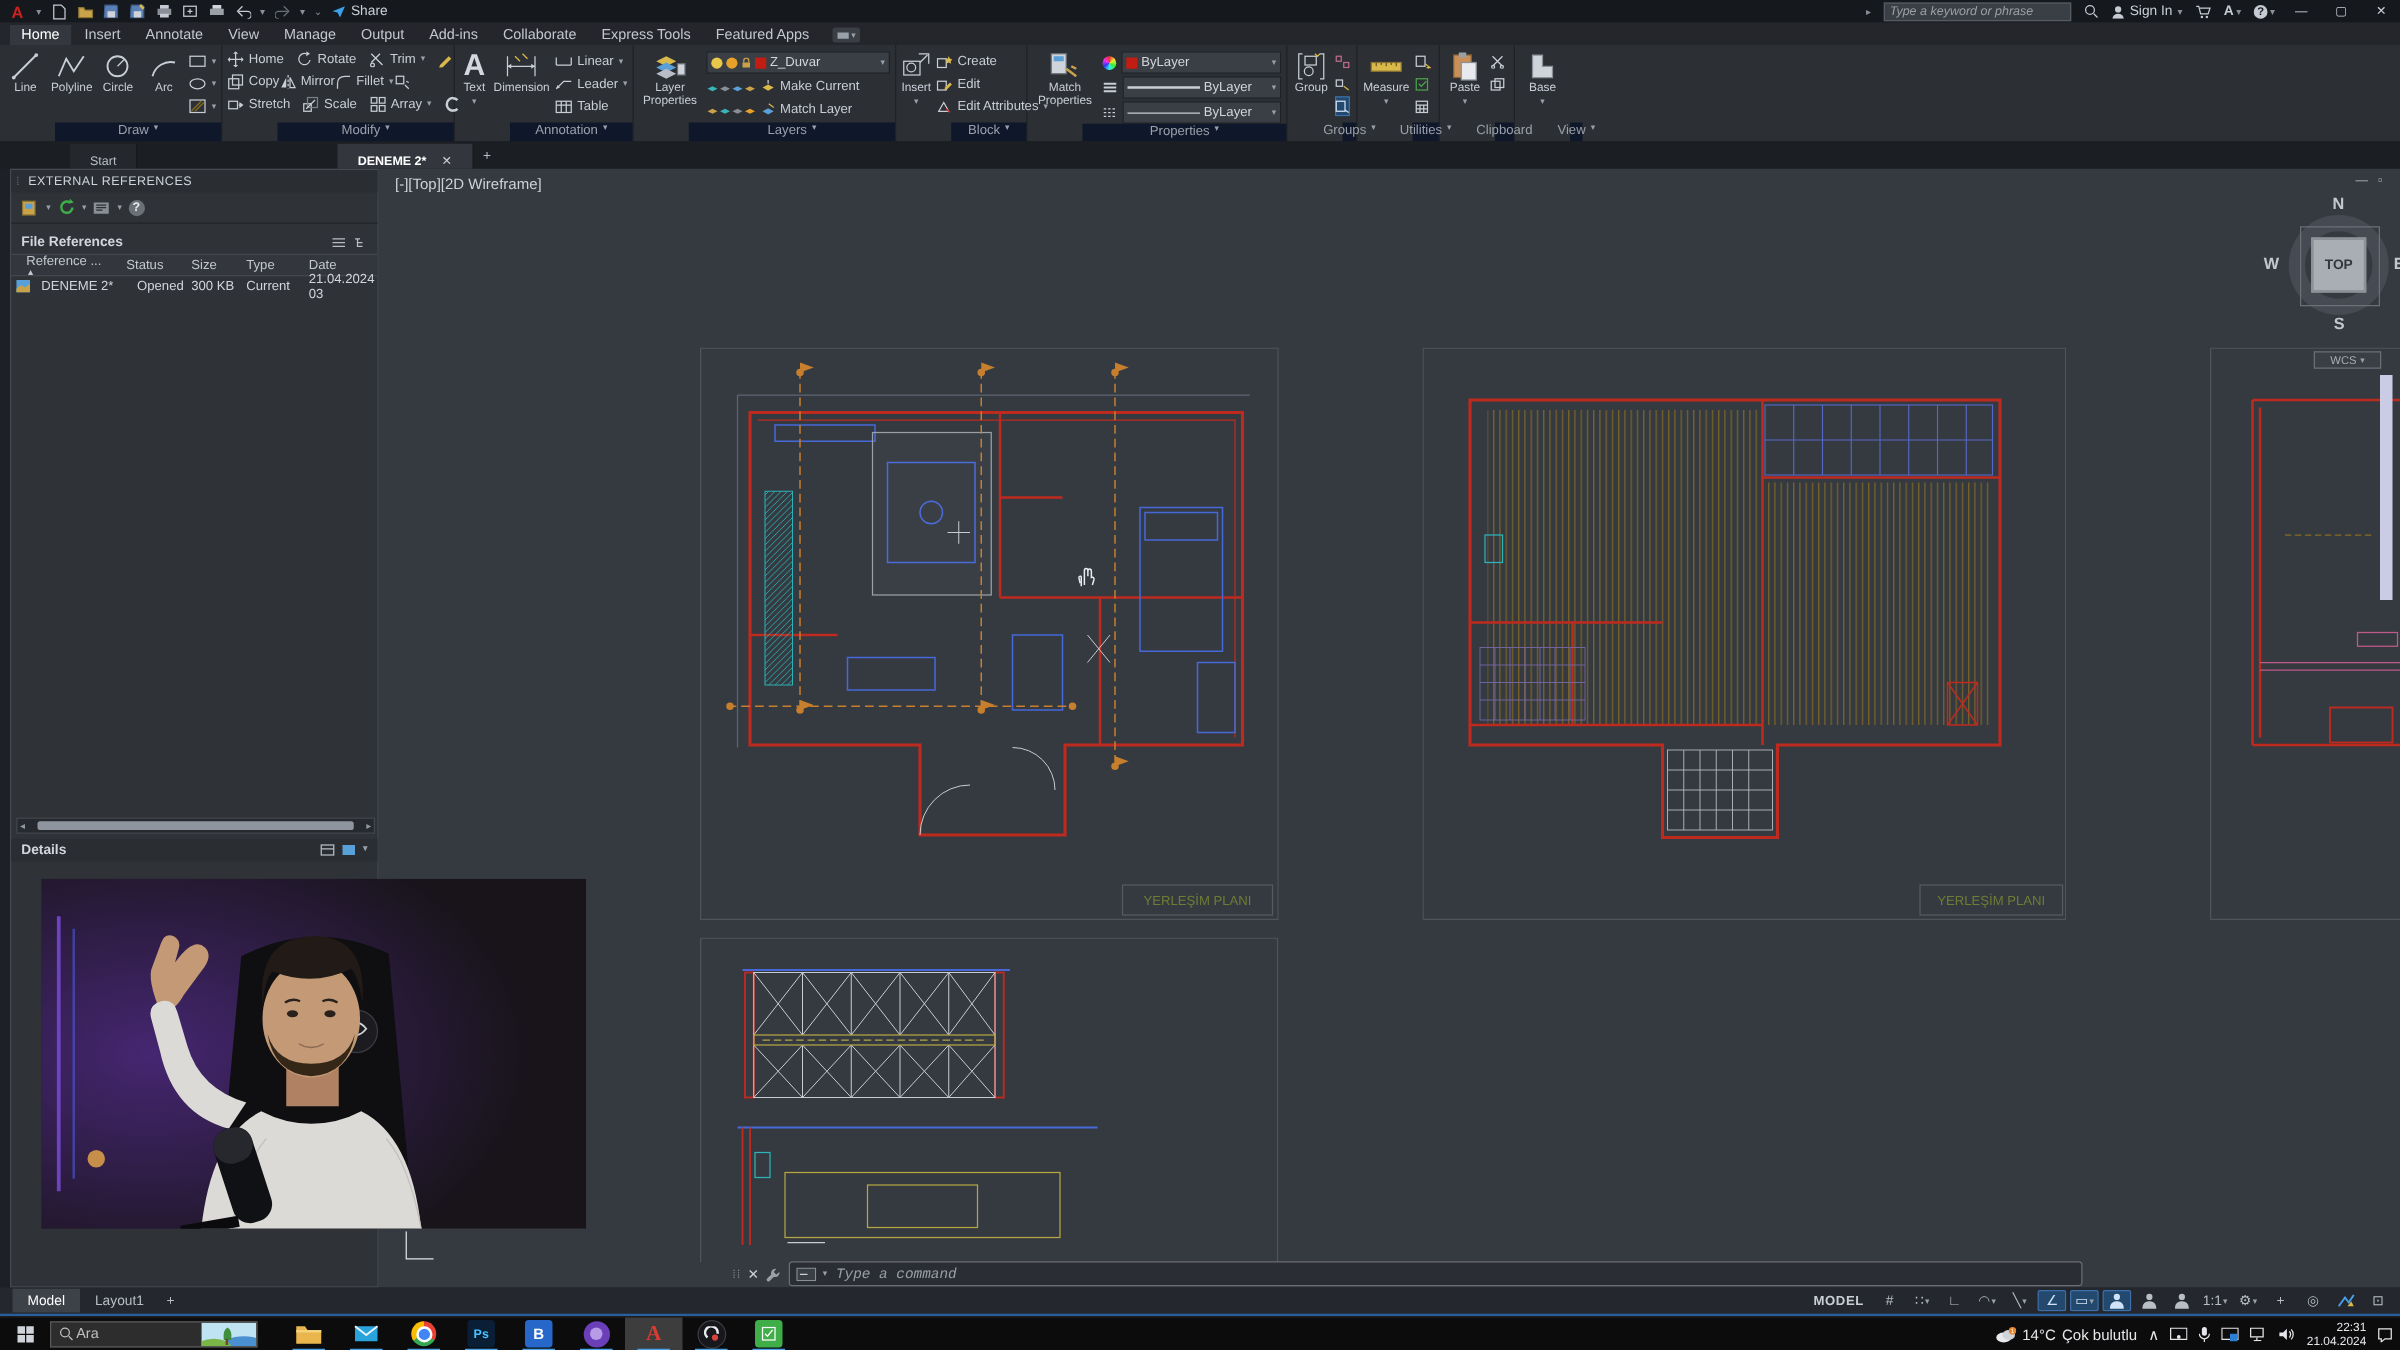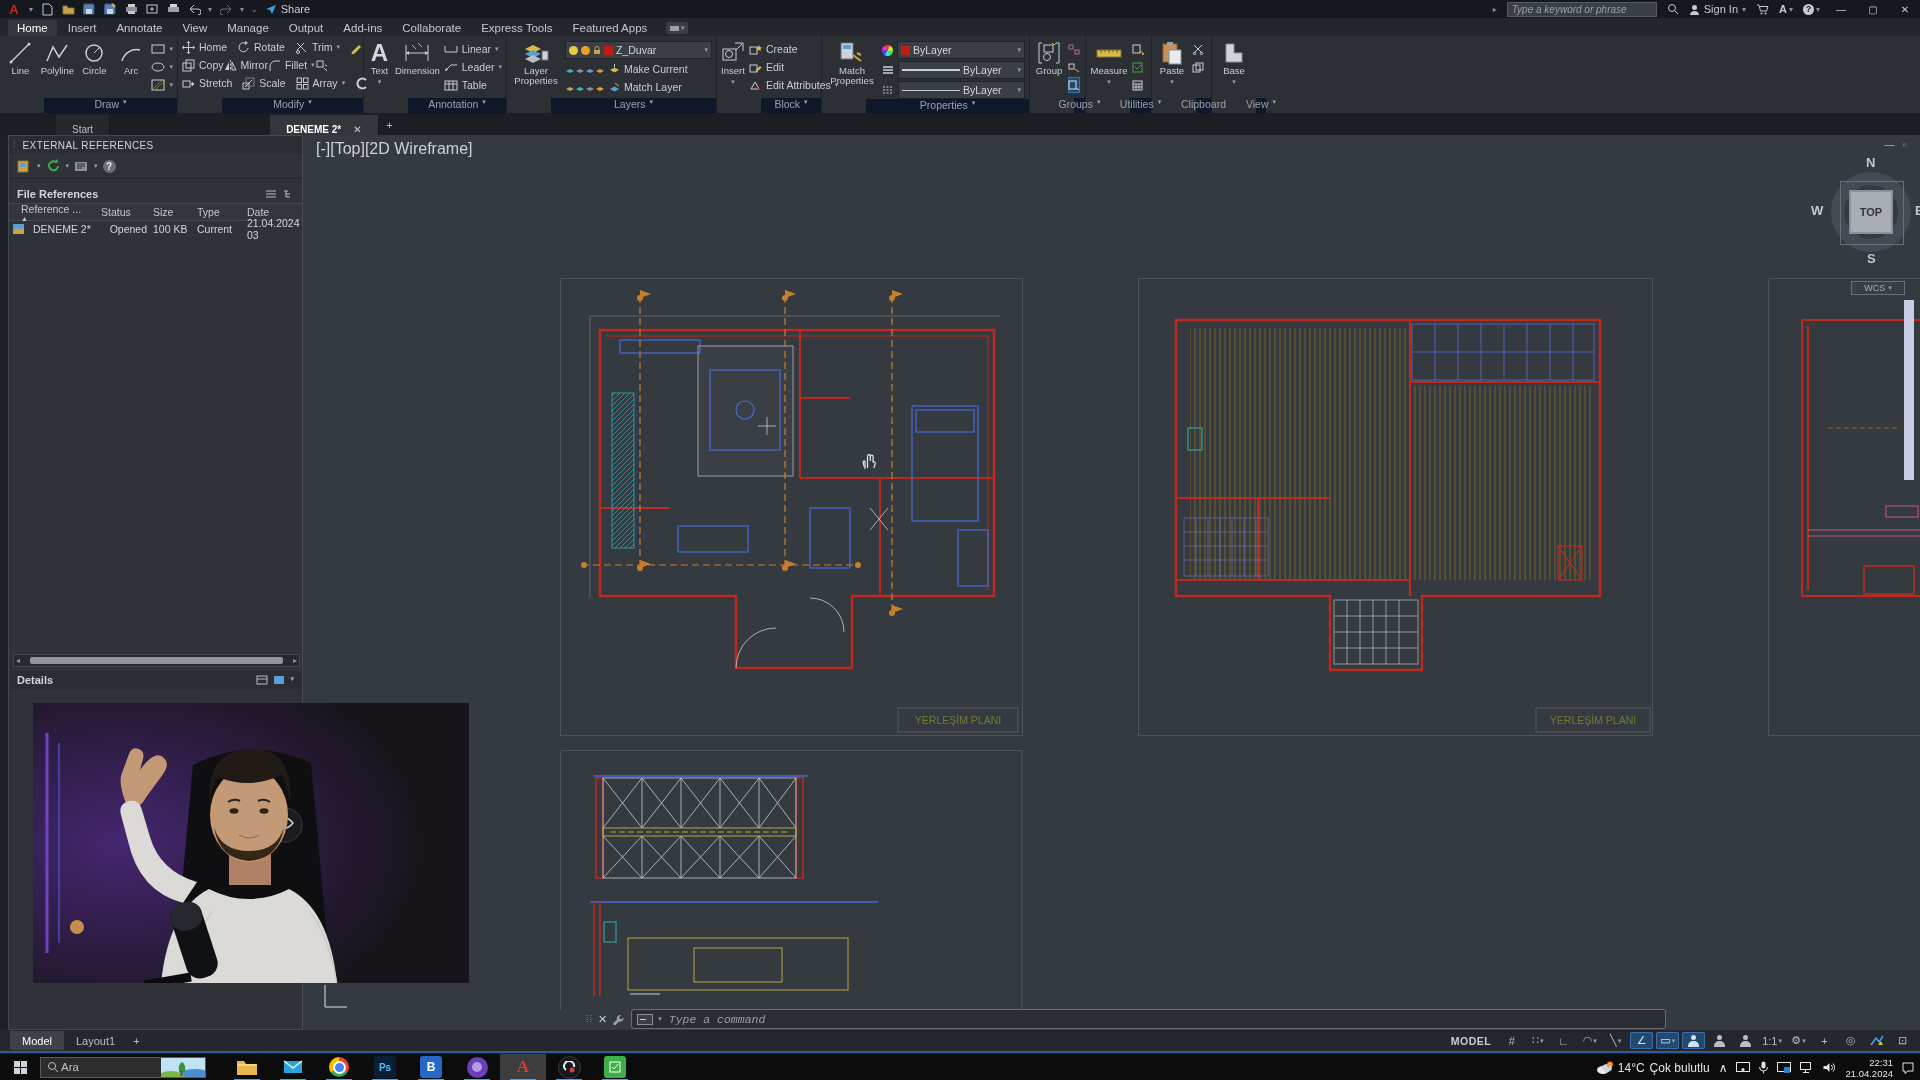--- a/index.html
+++ b/index.html
@@ -57,21 +57,21 @@
   .p-thead{height:16px;display:flex;align-items:center;background:#33363d;border-top:1px solid #44474d;border-bottom:1px solid #44474d;font-size:10.5px;color:#c3c8d0;}
   .p-thead span,.p-row span{padding-left:6px;box-sizing:border-box;display:block;}
   .c1{width:86px;}.c2{width:52px;}.c3{width:44px;}.c4{width:50px;}.c5{flex:1;}
   .p-row{height:16px;display:flex;align-items:center;font-size:10.5px;color:#d2d6dc;}
   .p-hscroll{position:absolute;left:4px;top:518px;width:285px;height:11px;background:#26292d;border:1px solid #44474d;display:flex;align-items:center;}
   .p-hthumb{height:7px;background:#8f959e;border-radius:2px;flex:1;margin:0 10px;}
   .p-details{position:absolute;left:0;top:535px;width:100%;height:18px;display:flex;align-items:center;justify-content:space-between;padding:0 8px;box-sizing:border-box;background:#2a2d32;font-weight:bold;font-size:11px;color:#d2d6dc;}
 
   
   #canvas{left:303px;top:135px;width:1617px;height:895px;background:#353a41;}
-  .vplabel{left:13px;top:5px;font-size:16px;color:#ced2d8;}
+  .vplabel{left:13px;top:5px;font-size:12px;color:#ced2d8;}
   .vpwin{right:14px;top:4px;color:#aeb3bb;font-size:10px;display:flex;gap:8px;}
   
   .vc-ring{left:1528px;top:37px;width:80px;height:80px;border-radius:50%;border:13px solid #464b53;box-sizing:border-box;}
   .vc-sq-outer{left:1537px;top:46px;width:62px;height:62px;border:1px solid #6a6f78;}
   .vc-top{left:1546px;top:55px;width:44px;height:44px;background:#a9adb4;border:2px solid #8d9198;display:flex;align-items:center;justify-content:center;font-size:11px;font-weight:bold;color:#33363c;box-sizing:border-box;}
   .vc-l{position:absolute;font-size:13px;font-weight:bold;color:#c3c7cf;}
   .vc-wcs{left:1548px;top:146px;width:54px;height:14px;background:#3a3e45;border:1px solid #6a6f78;display:flex;align-items:center;justify-content:center;gap:3px;font-size:9px;color:#a8adb5;box-sizing:border-box;}
   .ucs{left:18px;top:838px;color:#dfe3e8;font-size:11px;}
   .handcur{left:556px;top:316px;}
 
@@ -791,21 +791,21 @@
     </div>
     <div class="p-row">
       <span class="c1" style="display:flex;align-items:center;gap:3px;padding-left:4px">
         <svg width="11" height="10">
             <rect x="0" y="0" width="11" height="10" fill="#5aa0d8"></rect>
             <path d="M0,7 l4,-3 3,2 4,-3 v7 h-11 z" fill="#caa24a"></path>
           </svg>
         <span>DENEME 2*</span>
       </span>
       <span class="c2" style="text-align:right">Opened</span>
-      <span class="c3">100 KB</span>
+      <span class="c3">300 KB</span>
       <span class="c4">Current</span>
       <span class="c5">21.04.2024 03</span>
     </div>
     <div class="p-hscroll">
       <span style="color:#8f959e;font-size:8px;padding-left:2px">◂</span>
       <span class="p-hthumb"></span>
       <span style="color:#8f959e;font-size:8px;padding-right:2px">▸</span>
     </div>
     <div class="p-details">
       <span>Details</span>

